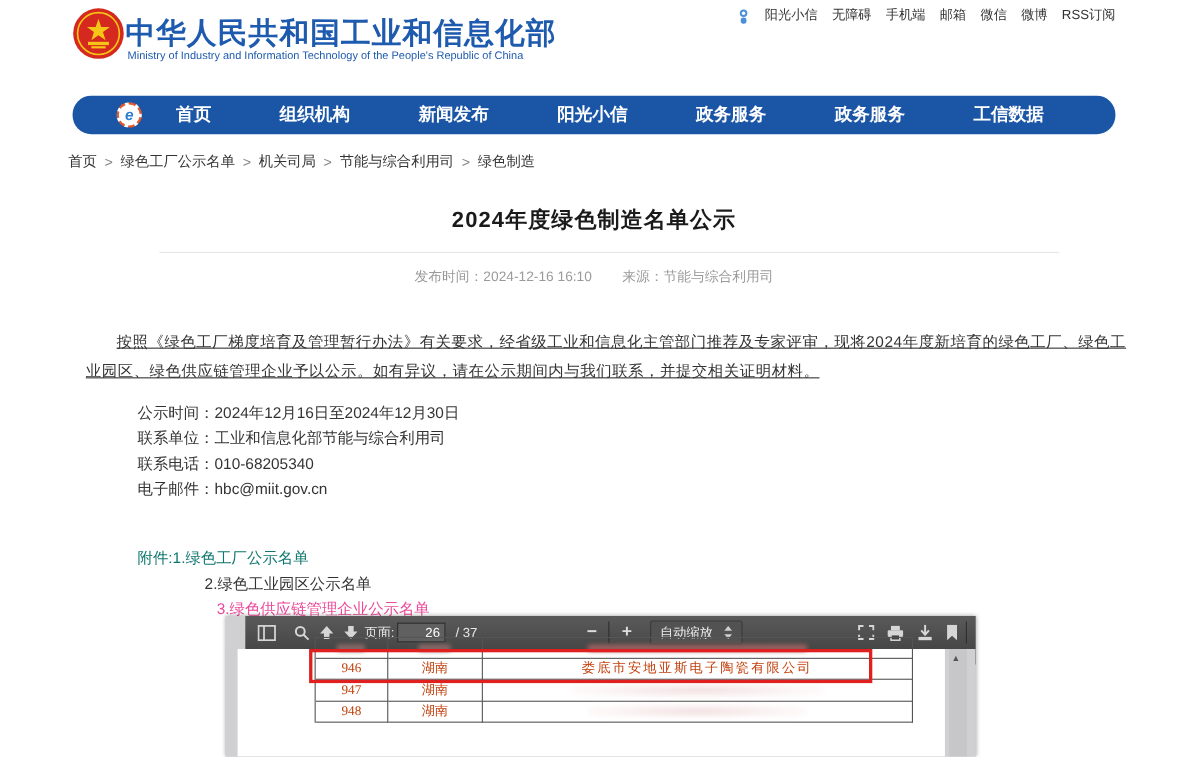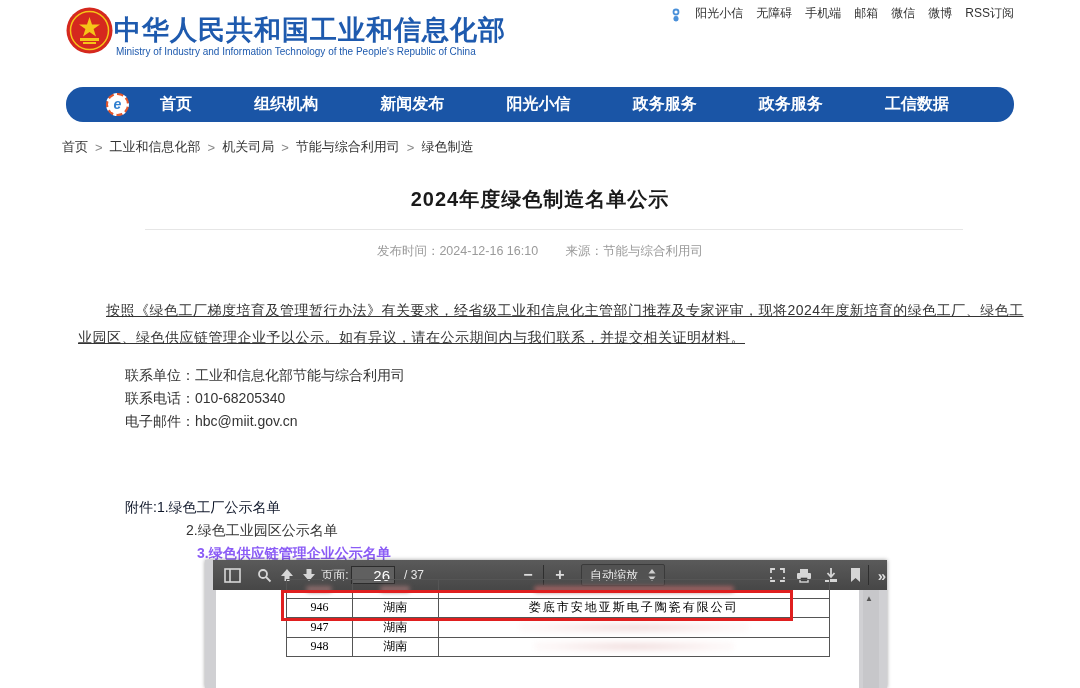--- a/index.html
+++ b/index.html
@@ -30,42 +30,42 @@
   .crumb-sep { color:#888; }
 
   
   .art-title { position:absolute; left:0; top:186px; width:1080px; text-align:center; font-size:20px; font-weight:bold; color:#1a1a1a; letter-spacing:1px; }
   .art-divider { position:absolute; left:145px; top:229px; width:818px; height:1px; background:#e6e6e6; }
   .art-meta { position:absolute; left:0; top:243px; width:1080px; text-align:center; font-size:12.5px; color:#9a9a9a; }
   .art-meta span { margin:0 12px; }
   .art-para { position:absolute; left:78px; top:297px; width:952px; font-size:14px; line-height:27px; color:#333; text-indent:28px; letter-spacing:0.5px;text-decoration:underline; }
   .contact { position:absolute; left:125px; top:364px; font-size:14px; color:#333; }
   .contact div { height:23px; line-height:23px; }
-  .att-1 { position:absolute; left:125px; top:499px; font-size:14px; color:#0f172a; cursor:pointer; }
+  .att-1 { position:absolute; left:125px; top:499px; font-size:14px; color:#0f766e; cursor:pointer; }
   .att-2 { position:absolute; left:186px; top:522px; font-size:14px; color:#333; cursor:pointer; }
-  .att-3 { position:absolute; left:197px; top:545px; font-size:14px; color:#8b5cf6; cursor:pointer;font-weight:bold; }
+  .att-3 { position:absolute; left:197px; top:545px; font-size:14px; color:#ec4899; cursor:pointer; }
 
   
   .pdf { position:absolute; left:205px; top:560px; width:682px; height:128px; overflow:hidden; background:#d0d0d3; box-shadow:0 0 4px rgba(0,0,0,.4); }
-  .pdf-toolbar { position:absolute; left:8px; top:0; width:682px; height:44px; background:linear-gradient(#5a5a5a,#3e3e3e); border-bottom:1px solid #222; }
+  .pdf-toolbar { position:absolute; left:18px; top:0; width:682px; height:44px; background:linear-gradient(#5a5a5a,#3e3e3e); border-bottom:1px solid #222; }
   .tb { position:absolute; top:0; height:30px; display:flex; align-items:center; justify-content:center; cursor:pointer; color:#ddd; }
   .tb svg { display:block; }
   .tb-label { font-size:12px; color:#e8e8e8; cursor:default; }
-  .page-input { position:absolute; left:138px; top:6px; width:44px; height:18px; background:#606060; border:1px solid #2c2c2c; color:#fff; font-size:15px; text-align:right; padding:0 4px; font-family:"Liberation Sans", sans-serif; }
+  .page-input { position:absolute; left:138px; top:6px; width:44px; height:18px; background:#606060; border:1px solid #2c2c2c; color:#fff; font-size:12px; text-align:right; padding:0 4px; font-family:"Liberation Sans", sans-serif; }
   .zoom-sign { font-size:16px; font-weight:bold; color:#ddd; }
   .zoom-select { position:absolute; left:368px; top:4px; height:22px; background:#525252; border:1px solid #3a3a3a; border-radius:2px; display:flex; align-items:center; gap:10px; padding:0 8px; color:#eee; font-size:12px; cursor:pointer; }
   .tb-sep { position:absolute; top:5px; width:1px; height:20px; background:#2e2e2e; }
   .more-tools { font-size:15px; font-weight:bold; }
 
   .pdf-content { position:absolute; left:0; top:30px; width:682px; height:98px; background:#d0d0d3; }
   .pdf-page { position:absolute; left:11px; top:0; width:643px; height:98px; background:#fff; }
   .pdf-scroll { position:absolute; left:658px; top:0; width:16px; height:98px; background:#c7c7ca; cursor:pointer; }
   .scroll-up { position:absolute; left:2px; top:4px; font-size:8px; color:#555; }
 
-  .pdf-table { position:absolute; left:70px; top:-11px; width:544px; font-family:"Liberation Serif", serif; font-size:12px; color:#000000; }
+  .pdf-table { position:absolute; left:70px; top:-11px; width:544px; font-family:"Liberation Serif", serif; font-size:12px; color:#c2410c; }
   .prow { display:flex; height:19.5px; border-left:1px solid #555; }
   .prow .c { border-right:1px solid #555; border-bottom:1px solid #555; display:flex; align-items:center; justify-content:center; overflow:hidden; }
   .prow .c1 { width:66px; }
   .prow .c2 { width:86px; }
   .prow .c3 { width:392px; letter-spacing:2px; }
   .prow-top { border-top:1px solid #555; }
   .blur-dark { display:block; height:6px; border-radius:3px; background:#8a6a6a; filter:blur(2px); }
   .blur-light { display:block; height:13px; border-radius:6px; background:radial-gradient(ellipse at center, #f1dfdf 0%, #fdf7f7 60%, #fff 100%); filter:blur(2px); }
   .red-box { position:absolute; left:65px; top:0px; width:512px; height:31px; border:3px solid #e01f1f; z-index:5; pointer-events:none; }
 </style>
@@ -109,38 +109,39 @@
       <span class="nav-item">阳光小信</span>
       <span class="nav-item">政务服务</span>
       <span class="nav-item">政务服务</span>
       <span class="nav-item">工信数据</span>
     </div>
   </div>
 
   <div class="breadcrumb">
     <span class="crumb">首页</span>
     <span class="crumb-sep">&gt;</span>
-    <span class="crumb">工业和信息化部</span>
+    <span class="crumb">绿色工厂公示名单</span>
     <span class="crumb-sep">&gt;</span>
     <span class="crumb">机关司局</span>
     <span class="crumb-sep">&gt;</span>
     <span class="crumb">节能与综合利用司</span>
     <span class="crumb-sep">&gt;</span>
     <span class="crumb">绿色制造</span>
   </div>
 
   <div class="art-title">2024年度绿色制造名单公示</div>
   <div class="art-divider"></div>
   <div class="art-meta">
     <span>发布时间：2024-12-16 16:10</span>
     <span>来源：节能与综合利用司</span>
   </div>
   <div class="art-para">按照《绿色工厂梯度培育及管理暂行办法》有关要求，经省级工业和信息化主管部门推荐及专家评审，现将2024年度新培育的绿色工厂、绿色工业园区、绿色供应链管理企业予以公示。如有异议，请在公示期间内与我们联系，并提交相关证明材料。</div>
 
   <div class="contact">
+    <div>公示时间：2024年12月16日至2024年12月30日</div>
     <div>联系单位：工业和信息化部节能与综合利用司</div>
     <div>联系电话：010-68205340</div>
     <div>电子邮件：hbc@miit.gov.cn</div>
   </div>
 
   <div class="att-1">附件:1.绿色工厂公示名单</div>
   <div class="att-2">2.绿色工业园区公示名单</div>
   <div class="att-3">3.绿色供应链管理企业公示名单</div>
 
   <div class="pdf">

